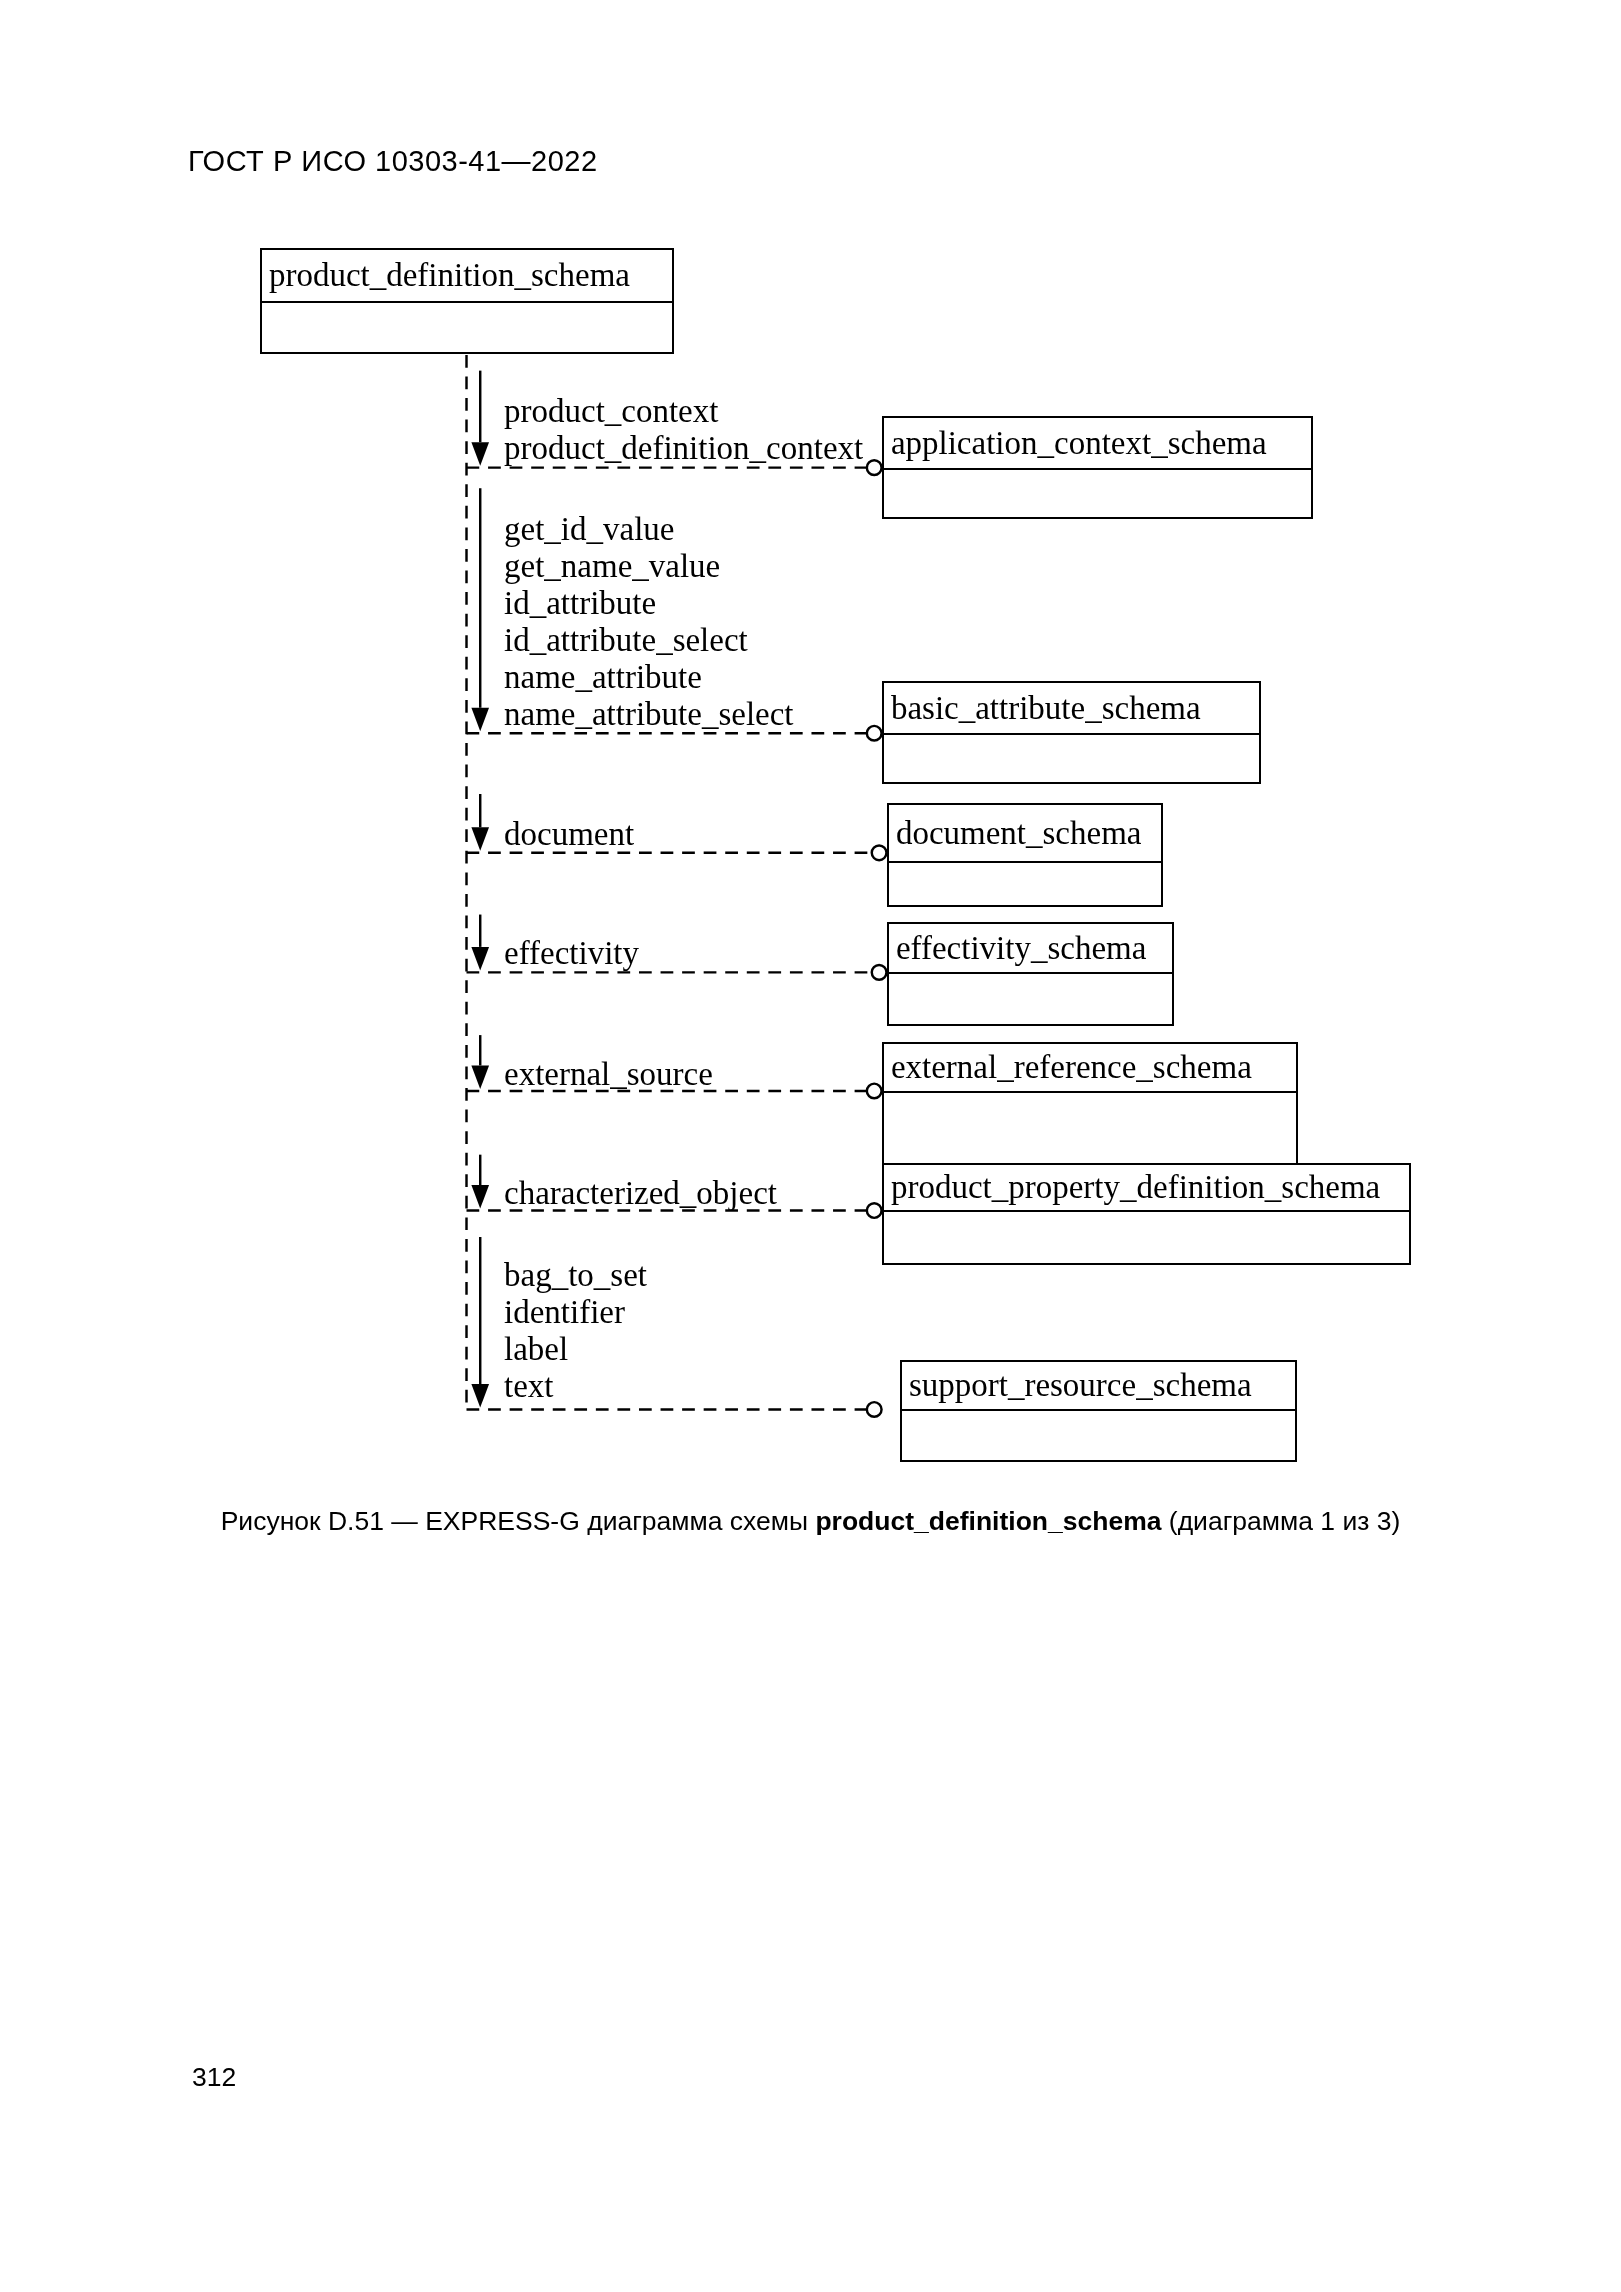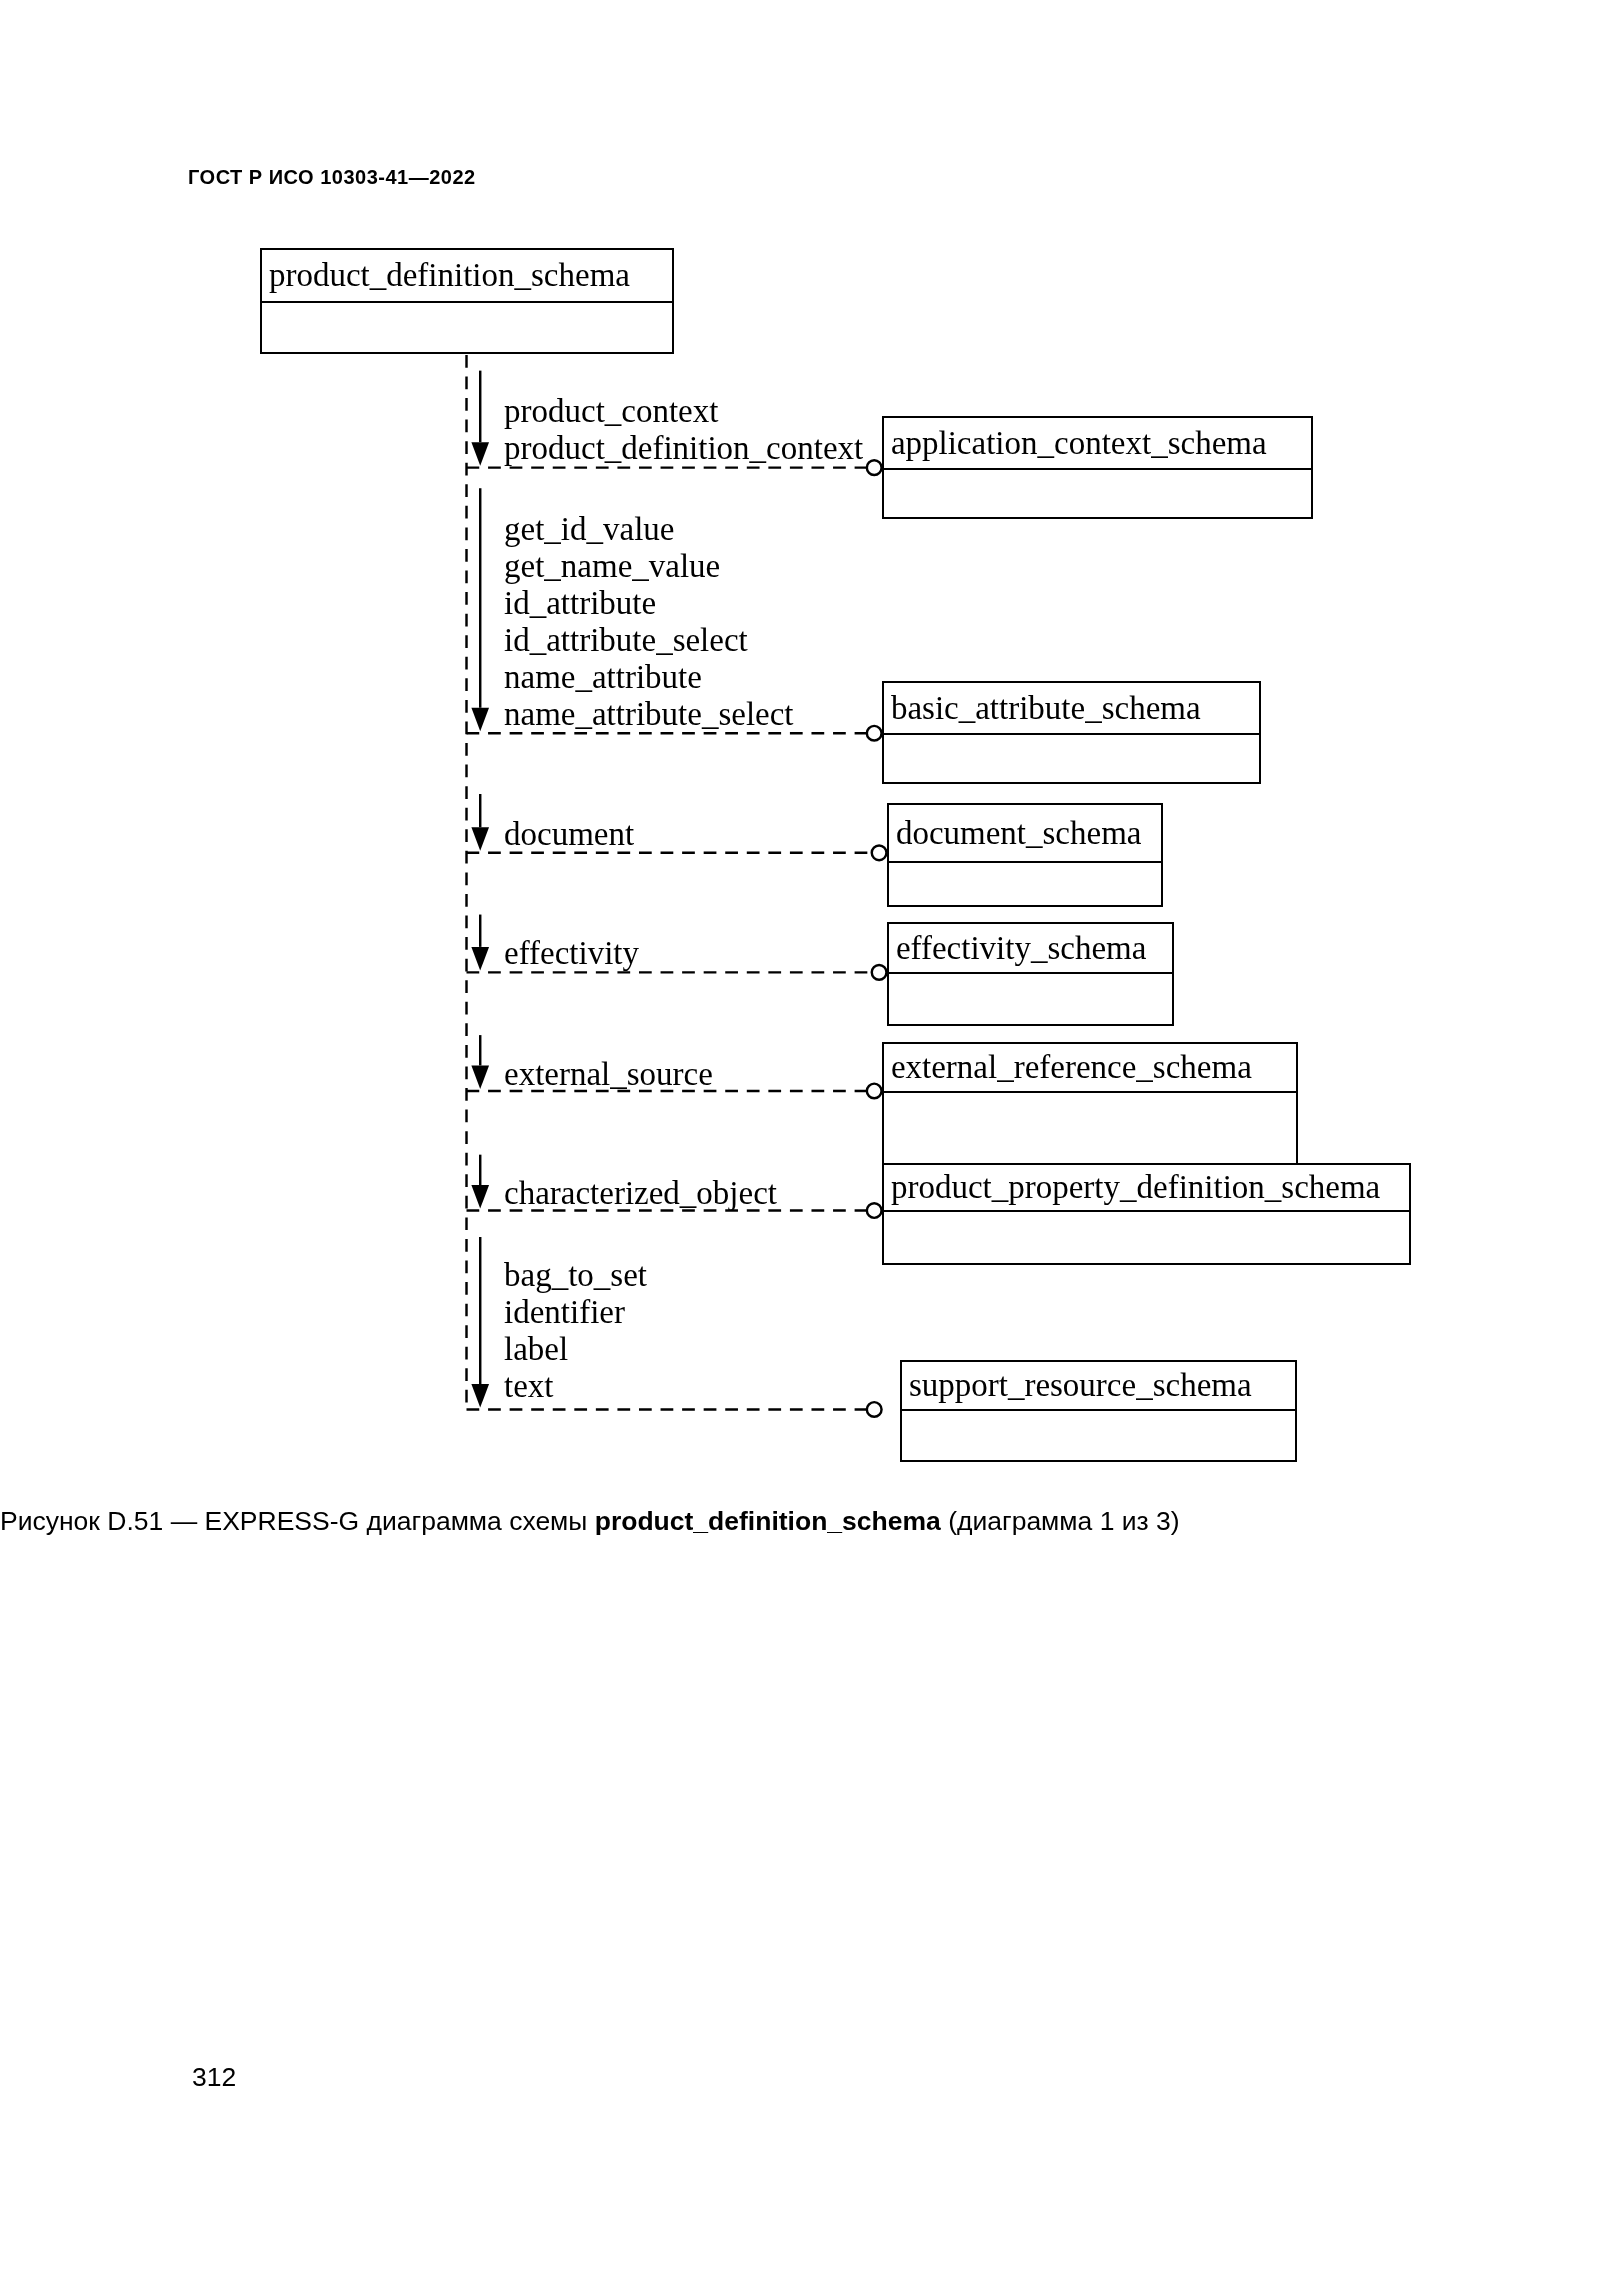--- a/index.html
+++ b/index.html
@@ -9,25 +9,24 @@
     height:2293px;
     background:#ffffff;
     overflow:hidden;
     font-family:"Liberation Sans", sans-serif;
     color:#000;
   }
   .header{
     position:absolute;
     left:188px;
     top:145px;
-    font-size:20px;
-    font-weight:bold;
+    font-size:29px;
+    font-weight:normal;
     letter-spacing:0.5px;
     white-space:nowrap;
-    margin-top:21px;
   }
   .diagram{position:absolute;left:0;top:0;width:1621px;height:1490px;}
   .connectors{position:absolute;left:0;top:0;pointer-events:none;}
   .ebox{
     position:absolute;
     border:2.9px solid #000;
     background:#fff;
     box-sizing:border-box;
     display:flex;
     flex-direction:column;
@@ -51,20 +50,21 @@
     font-size:33px;
     line-height:37px;
     white-space:nowrap;
     margin-top:20px;
   }
   .caption{
     position:absolute;
     left:0;
     top:1506px;
     width:1621px;
+    text-align:center;
     font-size:26.5px;
     white-space:nowrap;
   }
   .caption .bold{font-weight:bold;}
   .pagenum{
     position:absolute;
     left:192px;
     top:2062px;
     font-size:26.5px;
   }

